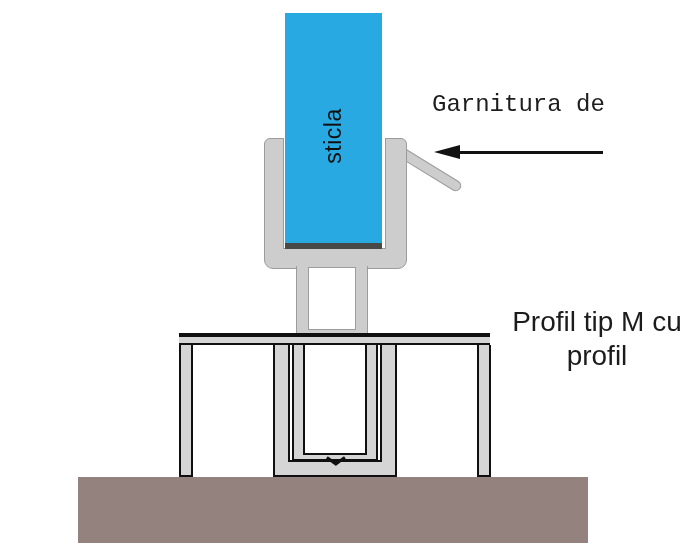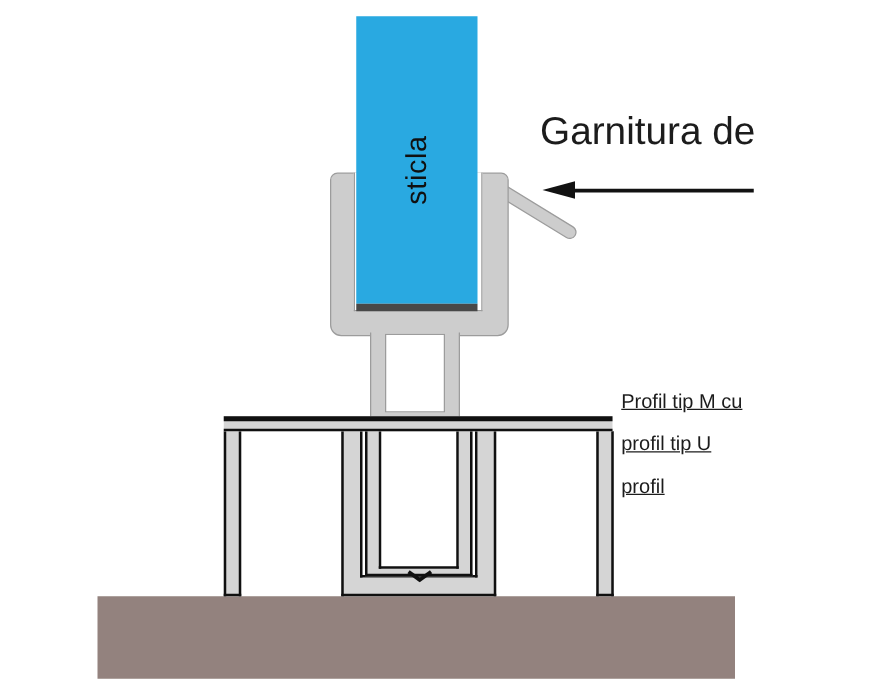--- a/index.html
+++ b/index.html
@@ -40,28 +40,28 @@
     border-left:1.5px solid var(--uline);border-right:1.5px solid var(--uline);}
   .stem-cavity{left:308px;top:267px;width:48px;height:63px;background:#fff;
     border:1.5px solid var(--uline);}
   .glass{left:285px;top:13px;width:97px;height:230px;background:var(--blue);}
   .seal{left:285px;top:243px;width:97px;height:6px;background:var(--seal);}
   .glass-label{left:263px;top:125px;width:140px;height:22px;
     display:flex;align-items:center;justify-content:center;
     transform:rotate(-90deg);font-size:23px;color:#101010;letter-spacing:.5px;}
 
   
-  .ann{font-size:31px;line-height:26px;color:#1c1c1c;white-space:nowrap;}
+  .ann{font-size:24px;line-height:26px;color:#1c1c1c;white-space:nowrap;font-family:Liberation Mono, monospace;}
   .gask1{left:432px;top:92px;width:200px;}
   .gask2{left:432px;top:129px;width:200px;}
   .arrow-line{left:452px;top:151px;width:151px;height:2.5px;background:#121212;}
   .arrow-head{left:434px;top:145px;width:0;height:0;
     border-right:26px solid #121212;border-top:7px solid transparent;border-bottom:7px solid transparent;}
   .profil-label{left:497px;top:305px;width:200px;}
-  .profil-label div{font-size:16px;line-height:34px;white-space:nowrap;text-decoration:underline;}
+  .profil-label div{font-size:28px;line-height:34px;text-align:center;white-space:nowrap;}
 </style>
 </head>
 <body>
 
 <div id="canvas">
 
   <div class="abs floor"></div>
 
   <div class="abs gasket"></div>
   <div class="abs holder"></div>
@@ -81,17 +81,16 @@
   <div class="abs m-plate"></div>
   <div class="abs notch-bar notch-a"></div>
   <div class="abs notch-bar notch-b"></div>
 
   <div class="abs ann gask1">Garnitura de</div>
   <div class="abs arrow-line"></div>
   <div class="abs arrow-head"></div>
 
   <div class="abs profil-label">
     <div>Profil tip M cu</div>
-    <div>profil tip U</div>
     <div>profil</div>
   </div>
 
 </div>
 
 </body></html>

